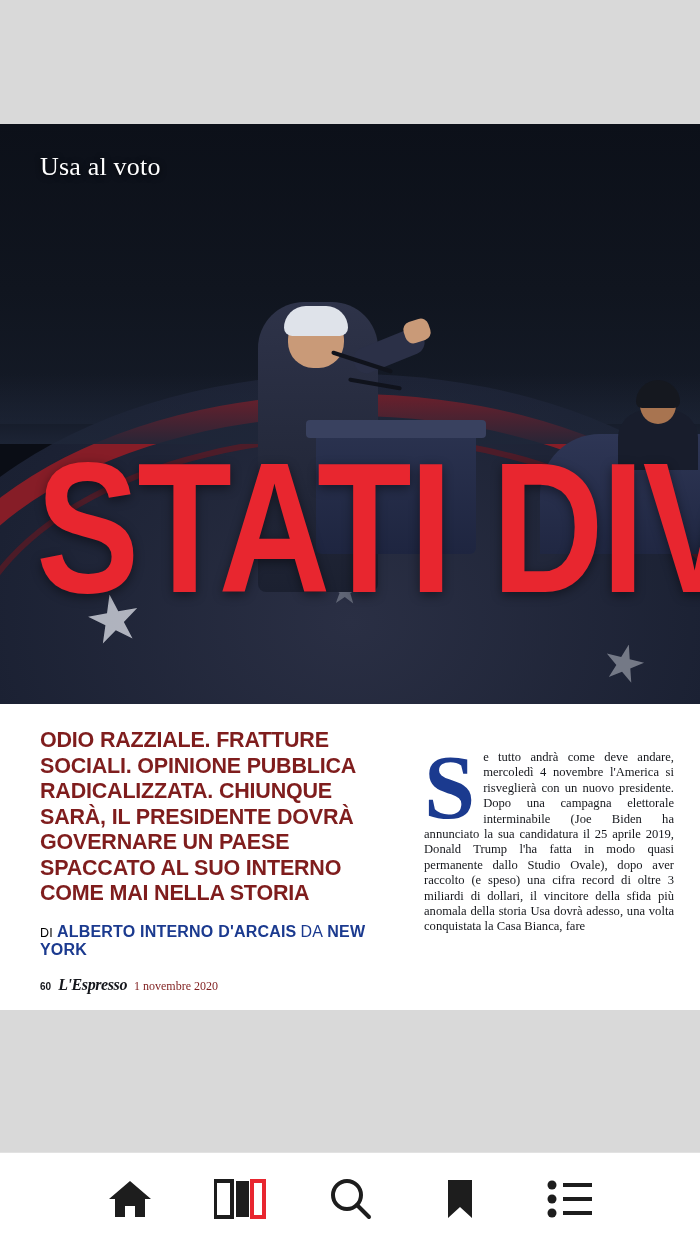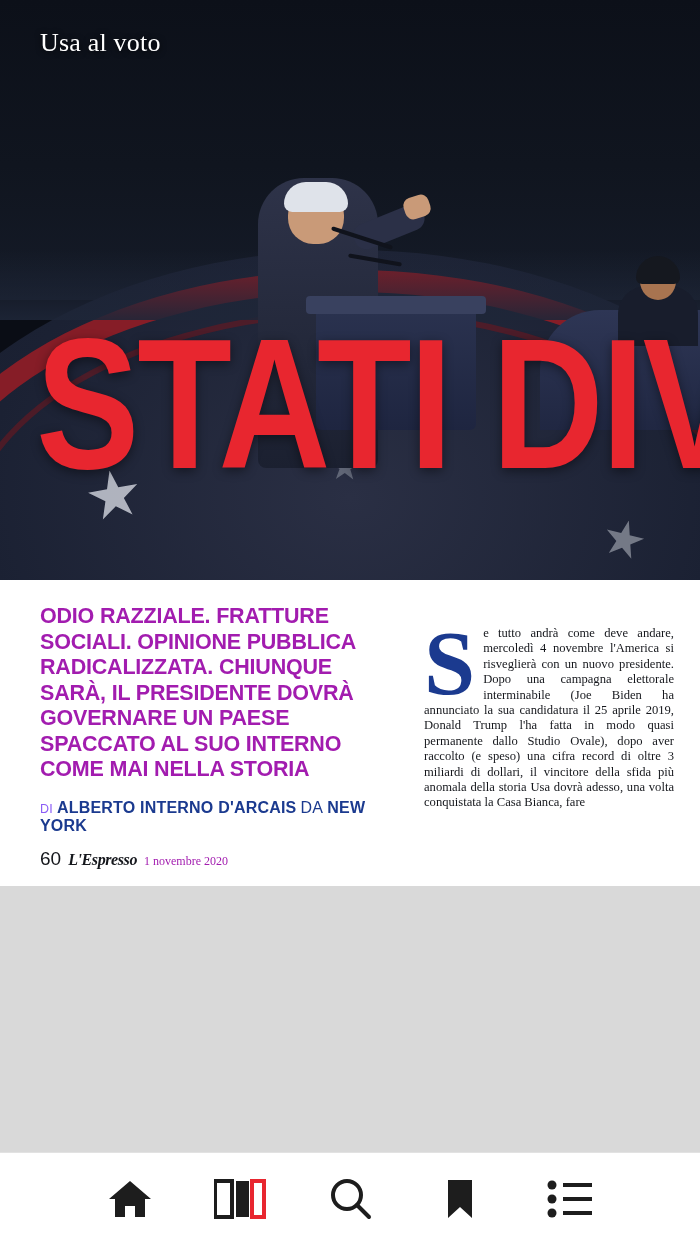--- a/index.html
+++ b/index.html
@@ -7,21 +7,21 @@
     width: 700px; height: 1244px;
     background: #d8d8d8;
     font-family: "Liberation Sans", sans-serif;
     overflow: hidden;
   }
   .viewer {
     position: relative;
     width: 700px; height: 1244px;
     background: #d9d9d9;
     display: flex;
-    flex-direction: row;
+    flex-direction: column;
     border-radius: 16px;
   }
   .top-gap { height: 124px; background: #d9d9d9; flex: none; }
 
   
   .page {
     position: relative;
     width: 700px;
     height: 886px;
     background: #ffffff;
@@ -173,34 +173,34 @@
     position: relative;
     width: 700px;
     height: 306px;
     background: #ffffff;
     padding: 24px 24px 0 24px;
     display: flex;
     gap: 22px;
   }
   .left-col { width: 378px; flex: none; padding-left: 16px; }
   .standfirst {
-    color: #a21caf;
+    color: #7f1d1d;
     font-weight: 700;
     font-size: 21.5px;
     line-height: 25.5px;
     letter-spacing: -0.2px;
     text-transform: uppercase;
   }
   .byline {
     margin-top: 16px;
     font-size: 14px;
     color: #1b3a8f;
     letter-spacing: .2px;
   }
-  .byline .small { font-size: 12.5px; font-weight: 400; color:#8b5cf6;}
+  .byline .small { font-size: 12.5px; font-weight: 400; color:#000000;}
   .byline .name { font-weight: 700; font-size: 16px; }
   .byline .da { font-size: 16px; }
   .byline .city { font-weight: 700; font-size: 16px; }
 
   .right-col {
     width: 250px; flex: none;
     font-family: "Liberation Serif", serif;
     font-size: 12.6px;
     line-height: 15.4px;
     color: #15171c;
@@ -217,28 +217,28 @@
     line-height: 70px;
     margin: 2px 8px 0 0;
   }
 
   .footer-line {
     position: absolute;
     left: 40px; bottom: 16px;
     display: flex; align-items: baseline; gap: 7px;
     font-family: "Liberation Serif", serif;
   }
-  .folio { font-family:"Liberation Sans",sans-serif; font-weight:400; font-size:19px; color:#15171c;}
+  .folio { font-family:"Liberation Sans",sans-serif; font-weight:700; font-size:10px; color:#15171c;}
   .mast {
     font-family: "Liberation Serif", serif;
     font-weight: 700; font-style: italic;
     font-size: 16px; color:#15171c;
     letter-spacing: -0.4px;
   }
-  .issue-date { font-size: 12px; color:#a21caf; }
+  .issue-date { font-size: 12px; color:#7f1d1d; }
 
   .bottom-gap { flex: 1; background: #d9d9d9; }
 
   
   .toolbar {
     position: absolute;
     left: 0; bottom: 0;
     width: 700px; height: 92px;
     background: #ffffff;
     border-top: 1px solid #e2e2e2;

